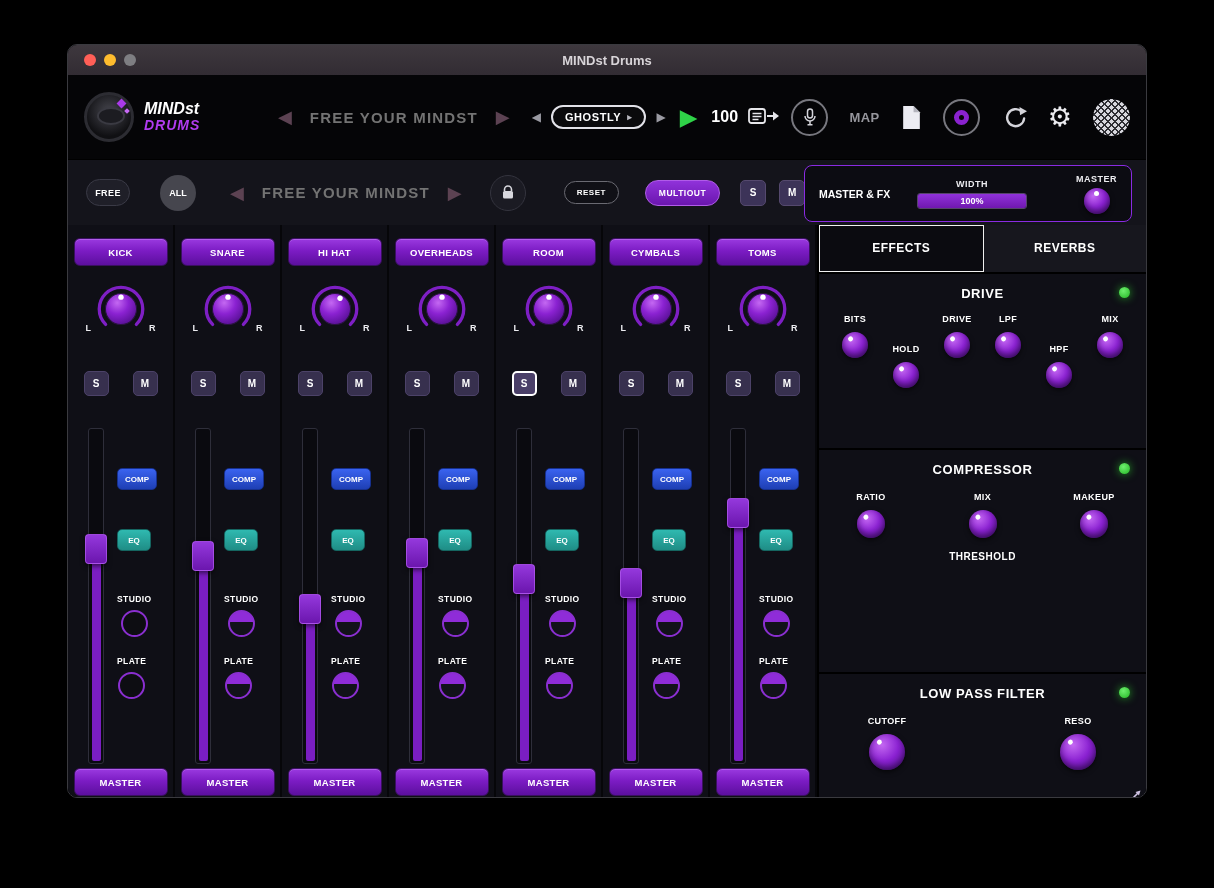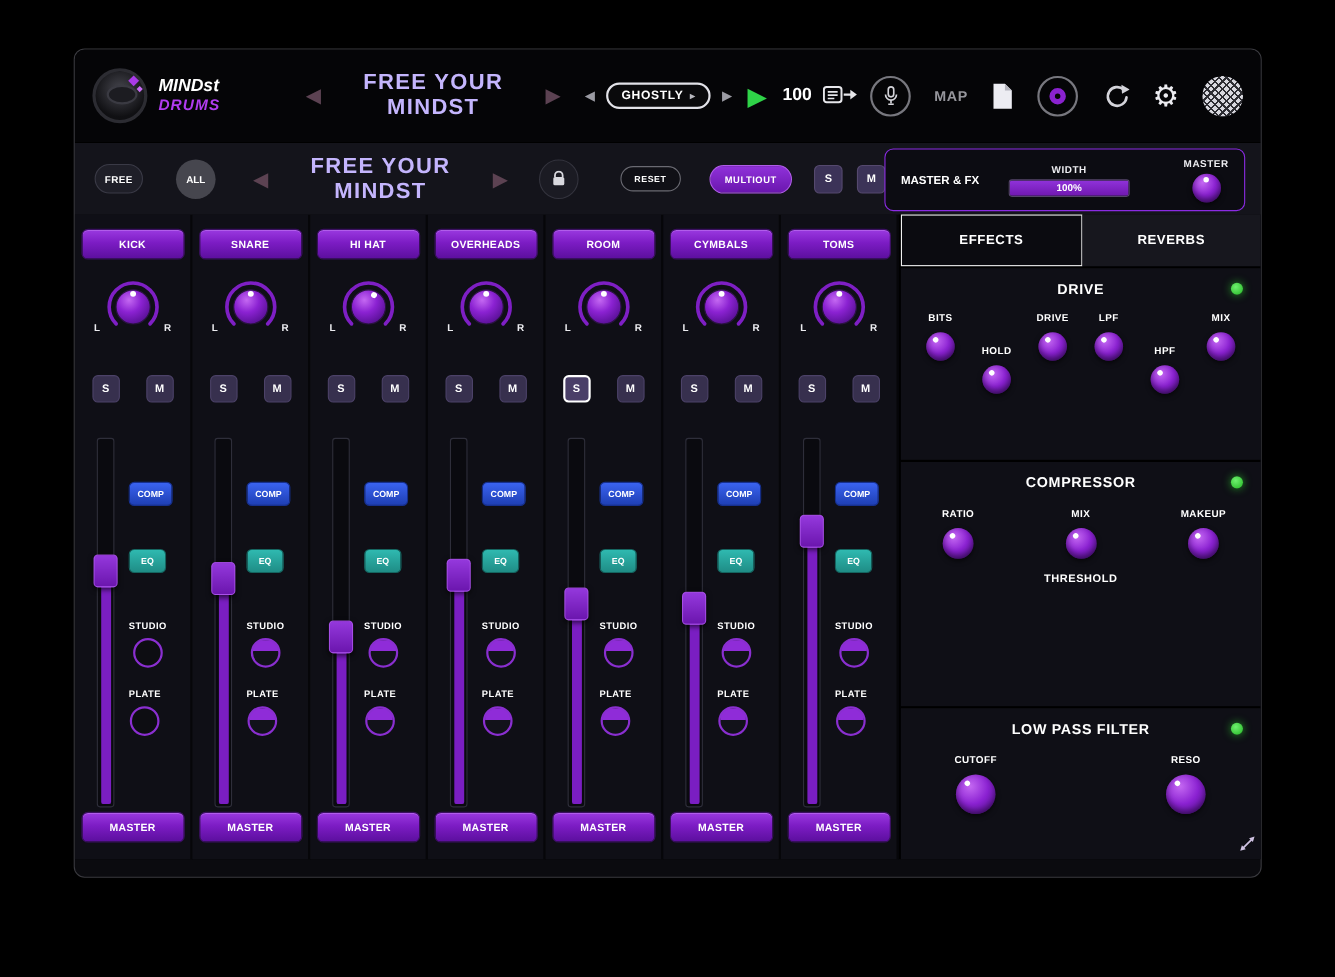--- a/index.html
+++ b/index.html
@@ -22,21 +22,21 @@
     background:radial-gradient(circle at 50% 38%, #46464e, #101013 70%); border:3px solid #2c2c32; }
   .logo-badge::after { content:""; position:absolute; left:10px; top:12px; width:24px; height:14px;
     border-radius:50%; background:#1c1c21; border:2px solid #3a3a42; }
   .sparkle { position:absolute; width:7px; height:7px; background:#a93ae8; transform:rotate(45deg); right:6px; top:5px; }
   .sparkle.s2 { width:4px; height:4px; right:2px; top:14px; background:#c86af5; }
   .logo-text { display:flex; flex-direction:column; line-height:1.05; }
   .logo-line1 { color:#fff; font-weight:800; font-size:16px; font-style:italic; }
   .logo-line2 { color:#b13cf0; font-weight:800; font-size:14px; letter-spacing:1px; font-style:italic; }
   .nav-arrow { background:none; border:none; color:#5c4252; font-size:18px; cursor:pointer; line-height:1; }
   .preset-nav { display:flex; align-items:center; gap:14px; margin-left:34px; }
-  .preset-name { color:#c4b5fd; font-weight:800; font-size:20px; letter-spacing:1.2px; width:176px; text-align:center; }
+  .preset-name { color:#737373; font-weight:800; font-size:15px; letter-spacing:1.2px; width:176px; text-align:center; }
   .kit-nav { display:flex; align-items:center; gap:10px; margin-left:22px; }
   .kit-arrow { background:none; border:none; color:#9a9aa2; font-size:12px; cursor:pointer; }
   .kit-pill { background:#0a0a0c; border:2px solid #e2e2e8; border-radius:14px; padding:4px 12px;
     color:#fff; font-weight:800; font-size:11px; letter-spacing:.6px; display:flex; align-items:center; gap:6px; }
   .kit-pill .caret { color:#b9b9c0; font-size:9px; }
   .play-btn { background:none; border:none; color:#2fd348; font-size:23px; margin-left:14px; line-height:1; }
   .tempo { color:#fff; font-weight:800; font-size:16px; margin-left:14px; }
   .hicon { background:none; border:none; display:flex; align-items:center; justify-content:center; cursor:pointer; }
   .export-icon { margin-left:10px; }
   .circle-icon { width:37px; height:37px; border-radius:50%; border:2px solid #77777e;
@@ -167,20 +167,28 @@
     <radialGradient id="knobGrad" cx="38%" cy="30%" r="80%">
       <stop offset="0%" stop-color="#c468f2"></stop>
       <stop offset="45%" stop-color="#8b22d2"></stop>
       <stop offset="100%" stop-color="#4f0d8a"></stop>
     </radialGradient>
   </defs>
 </svg>
 
 <div class="window">
 
+  <div class="titlebar">
+    <div class="lights">
+      <div class="light red"></div>
+      <div class="light yellow"></div>
+      <div class="light gray"></div>
+    </div>
+    <div class="win-title">MINDst Drums</div>
+  </div>
 
   <div class="header">
     <div class="logo-wrap">
       <div class="logo-badge">
         <div class="sparkle"></div>
         <div class="sparkle s2"></div>
       </div>
       <div class="logo-text">
         <span class="logo-line1">MINDst</span>
         <span class="logo-line2">DRUMS</span>

